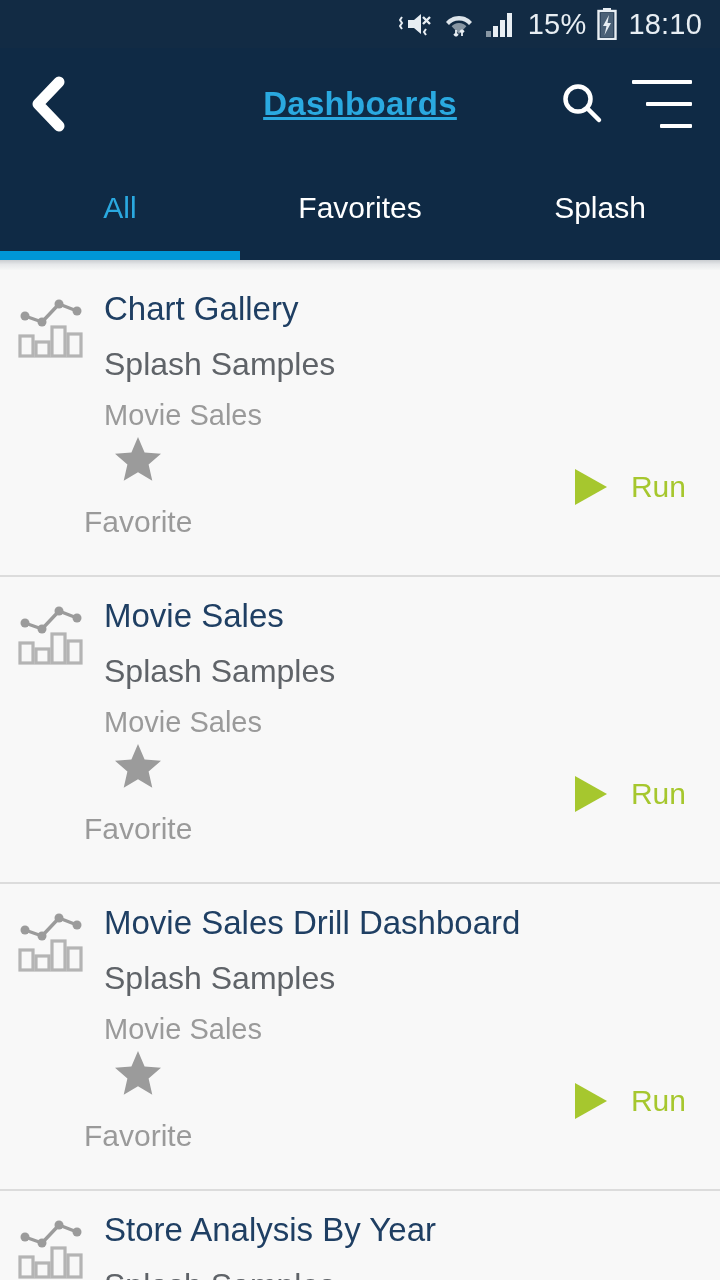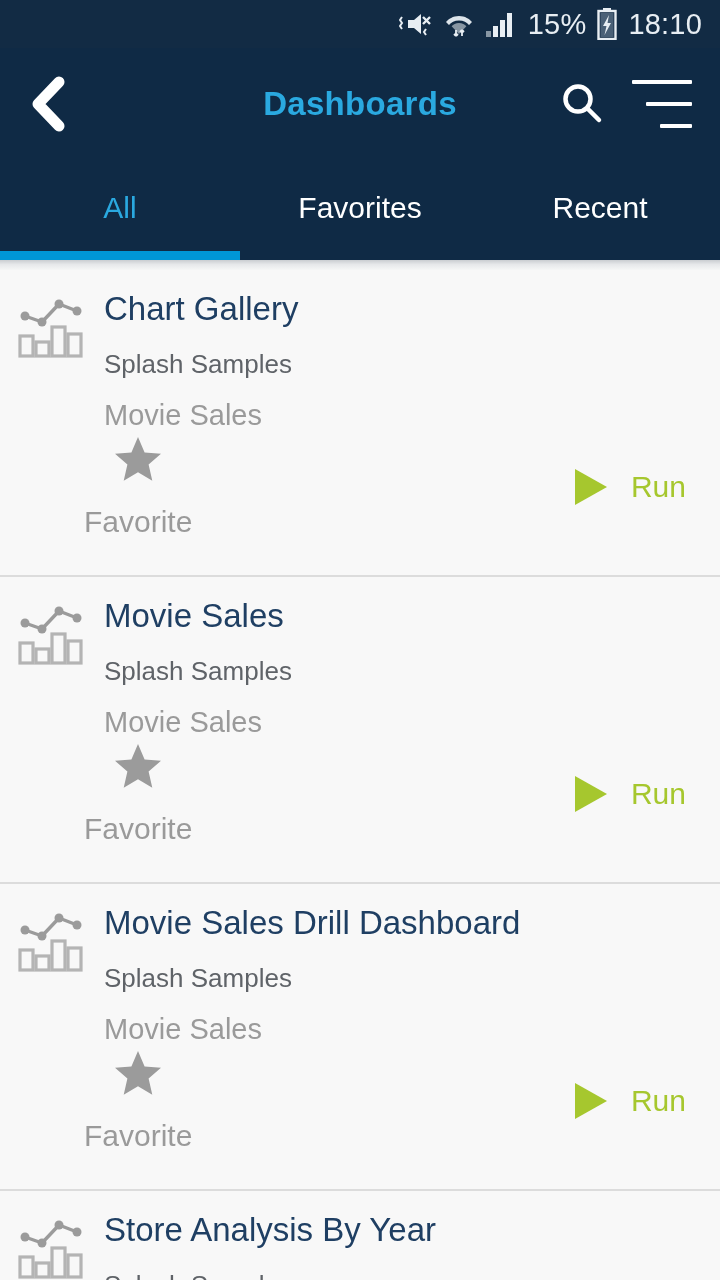--- a/index.html
+++ b/index.html
@@ -61,20 +61,21 @@
   }
   .app-title {
     position: absolute;
     left: 0; right: 0;
     text-align: center;
     color: #2aa9e0;
     font-size: 33px;
     font-weight: bold;
     letter-spacing: 0.3px;
     pointer-events: none;
+    text-decoration: underline;
   }
   .bar-actions {
     margin-left: auto;
     display: flex;
     align-items: center;
     gap: 4px;
     padding-right: 20px;
     z-index: 2;
   }
   .icon-btn {
@@ -163,21 +164,21 @@
     padding-top: 0;
   }
   .item-title {
     color: #1f3f63;
     font-size: 33px;
     line-height: 42px;
     white-space: nowrap;
   }
   .item-sub {
     color: #5f6368;
-    font-size: 26px;
+    font-size: 32px;
     line-height: 40px;
     margin-top: 14px;
   }
   .item-meta {
     color: #9a9a9a;
     font-size: 29px;
     line-height: 38px;
     margin-top: 12px;
   }
   .item-actions {
@@ -277,21 +278,21 @@
           <span></span>
           <span></span>
         </div>
       </div>
     </div>
   </div>
 
   <div class="tab-bar">
     <div class="tab active">All</div>
     <div class="tab">Favorites</div>
-    <div class="tab">Recent</div>
+    <div class="tab">Splash</div>
     <div class="tab-indicator"></div>
   </div>
   <div class="tab-shadow"></div>
 
   <div class="list">
 
     <div class="list-item">
       <div class="item-head">
         <svg class="item-icon" viewBox="0 0 66 62">
           <circle cx="7" cy="20" r="4.5" fill="#9b9b9b"></circle>

